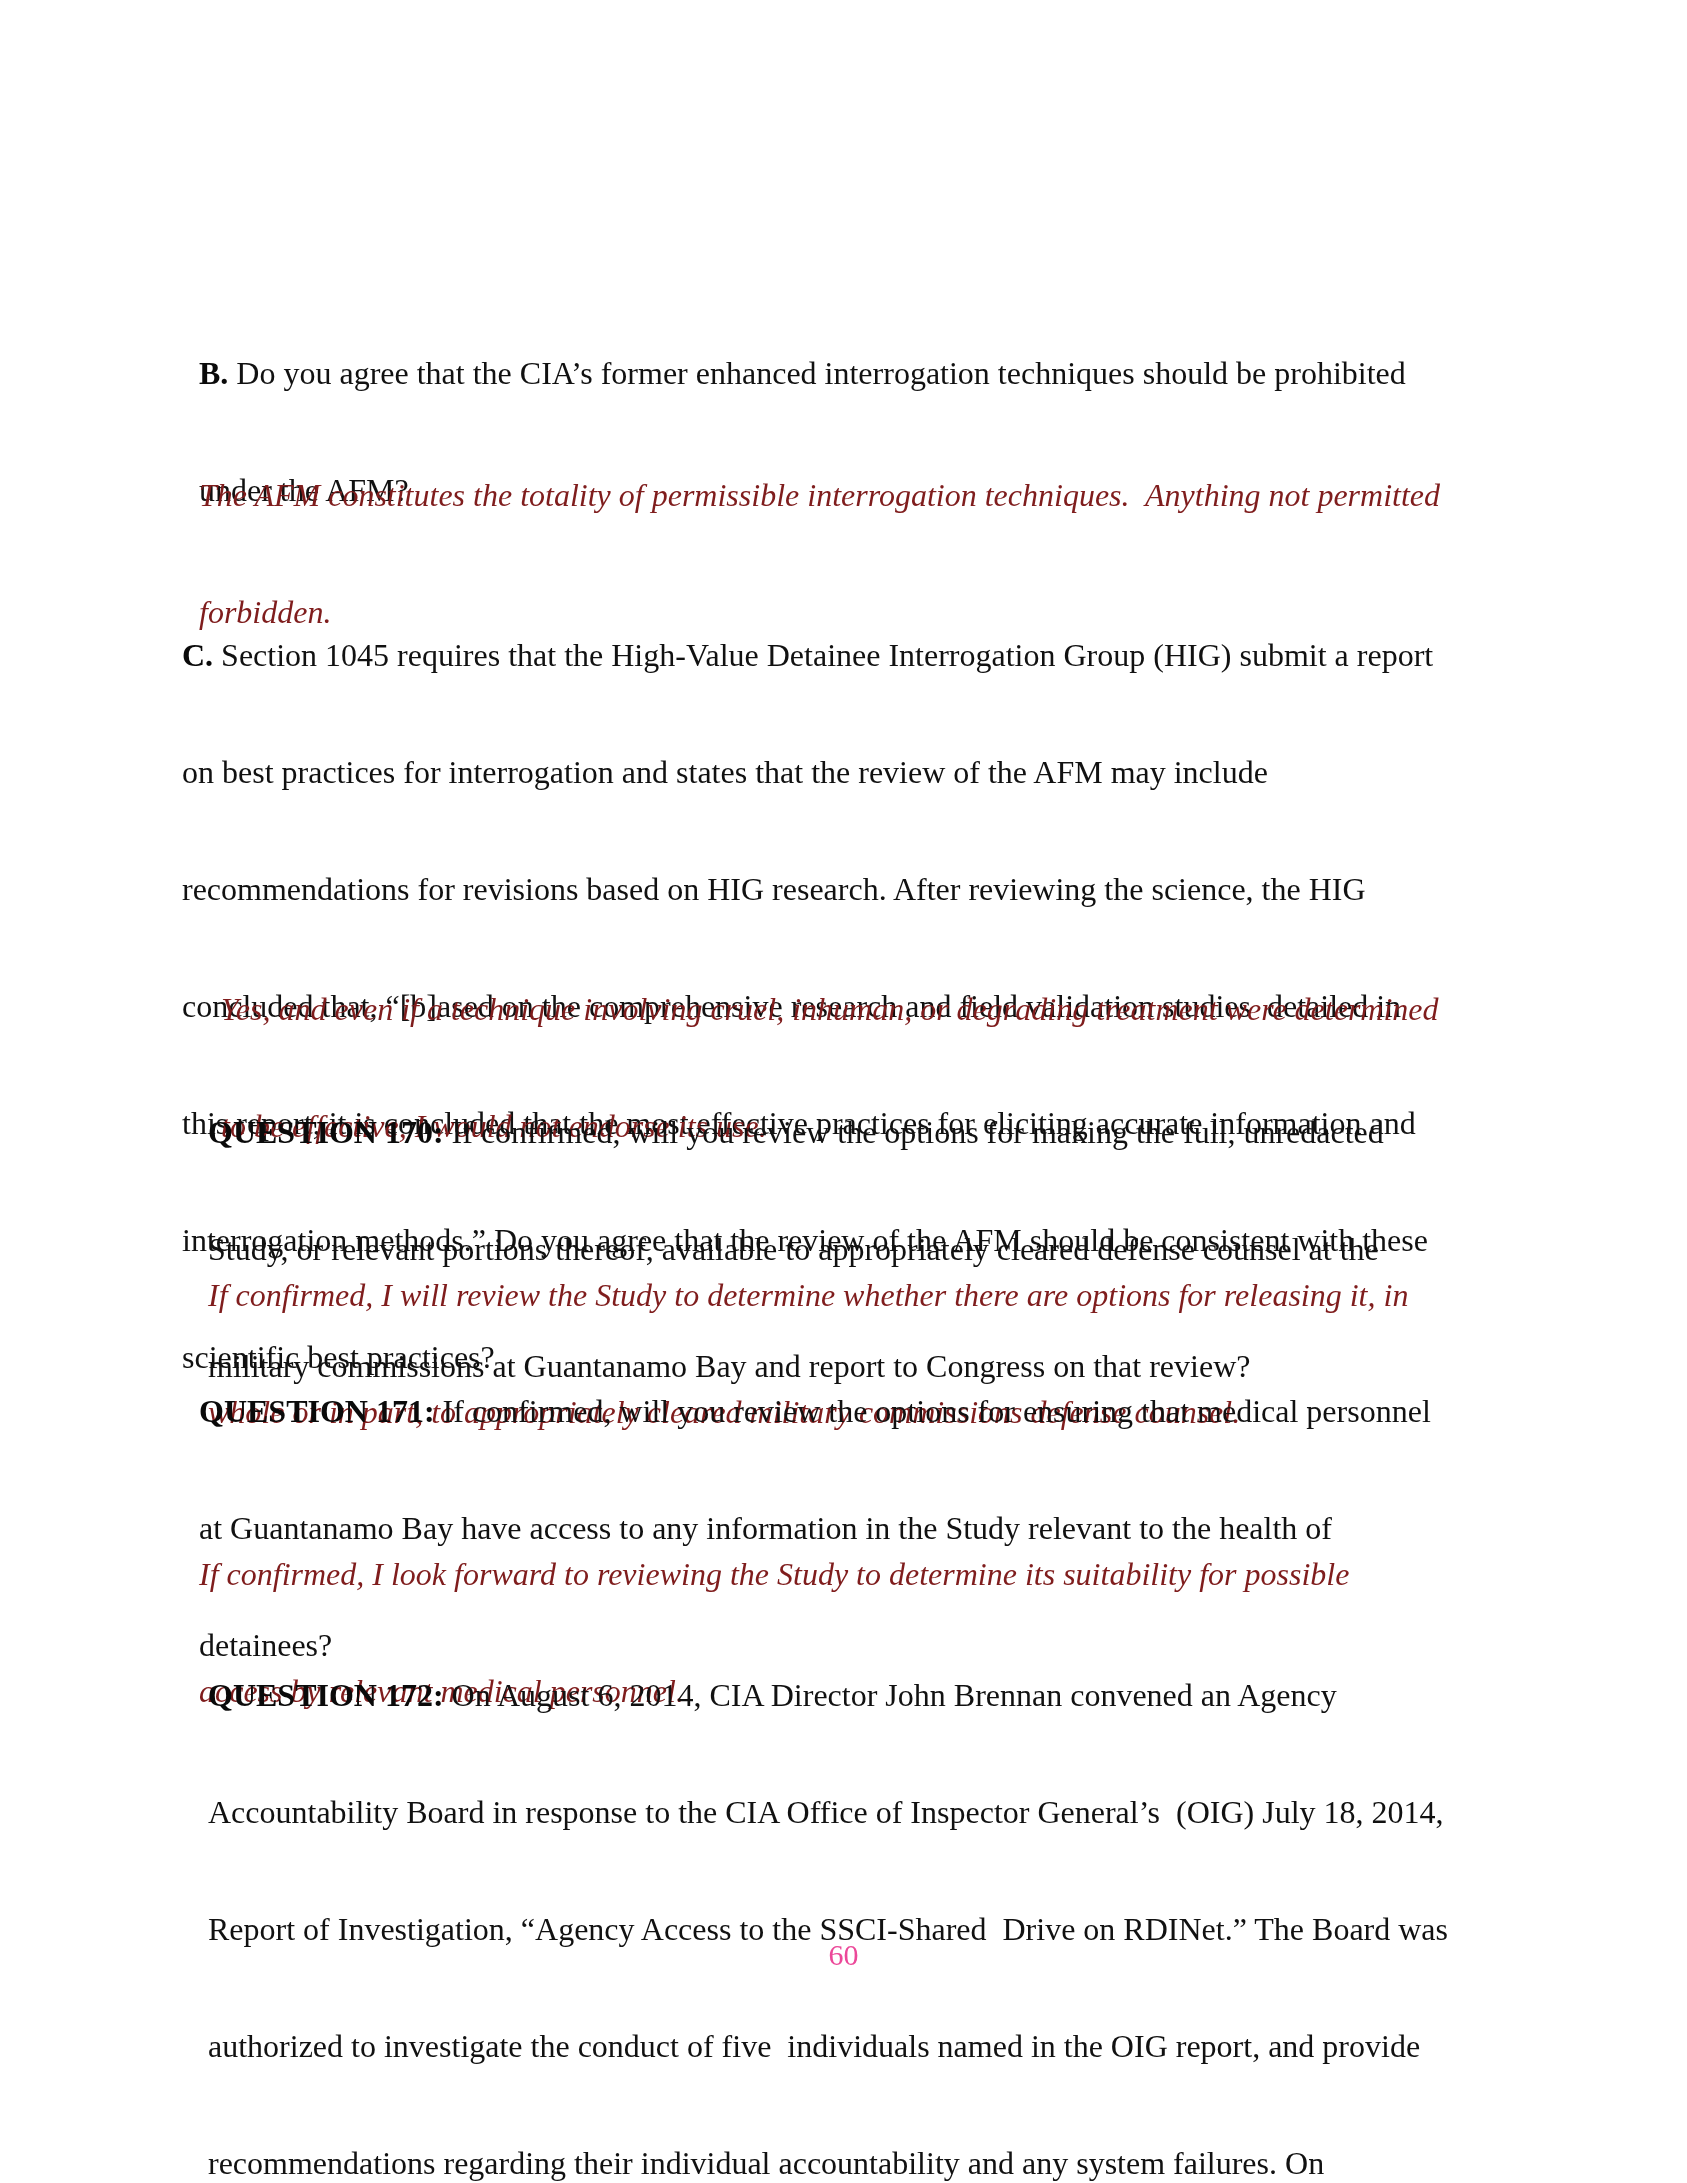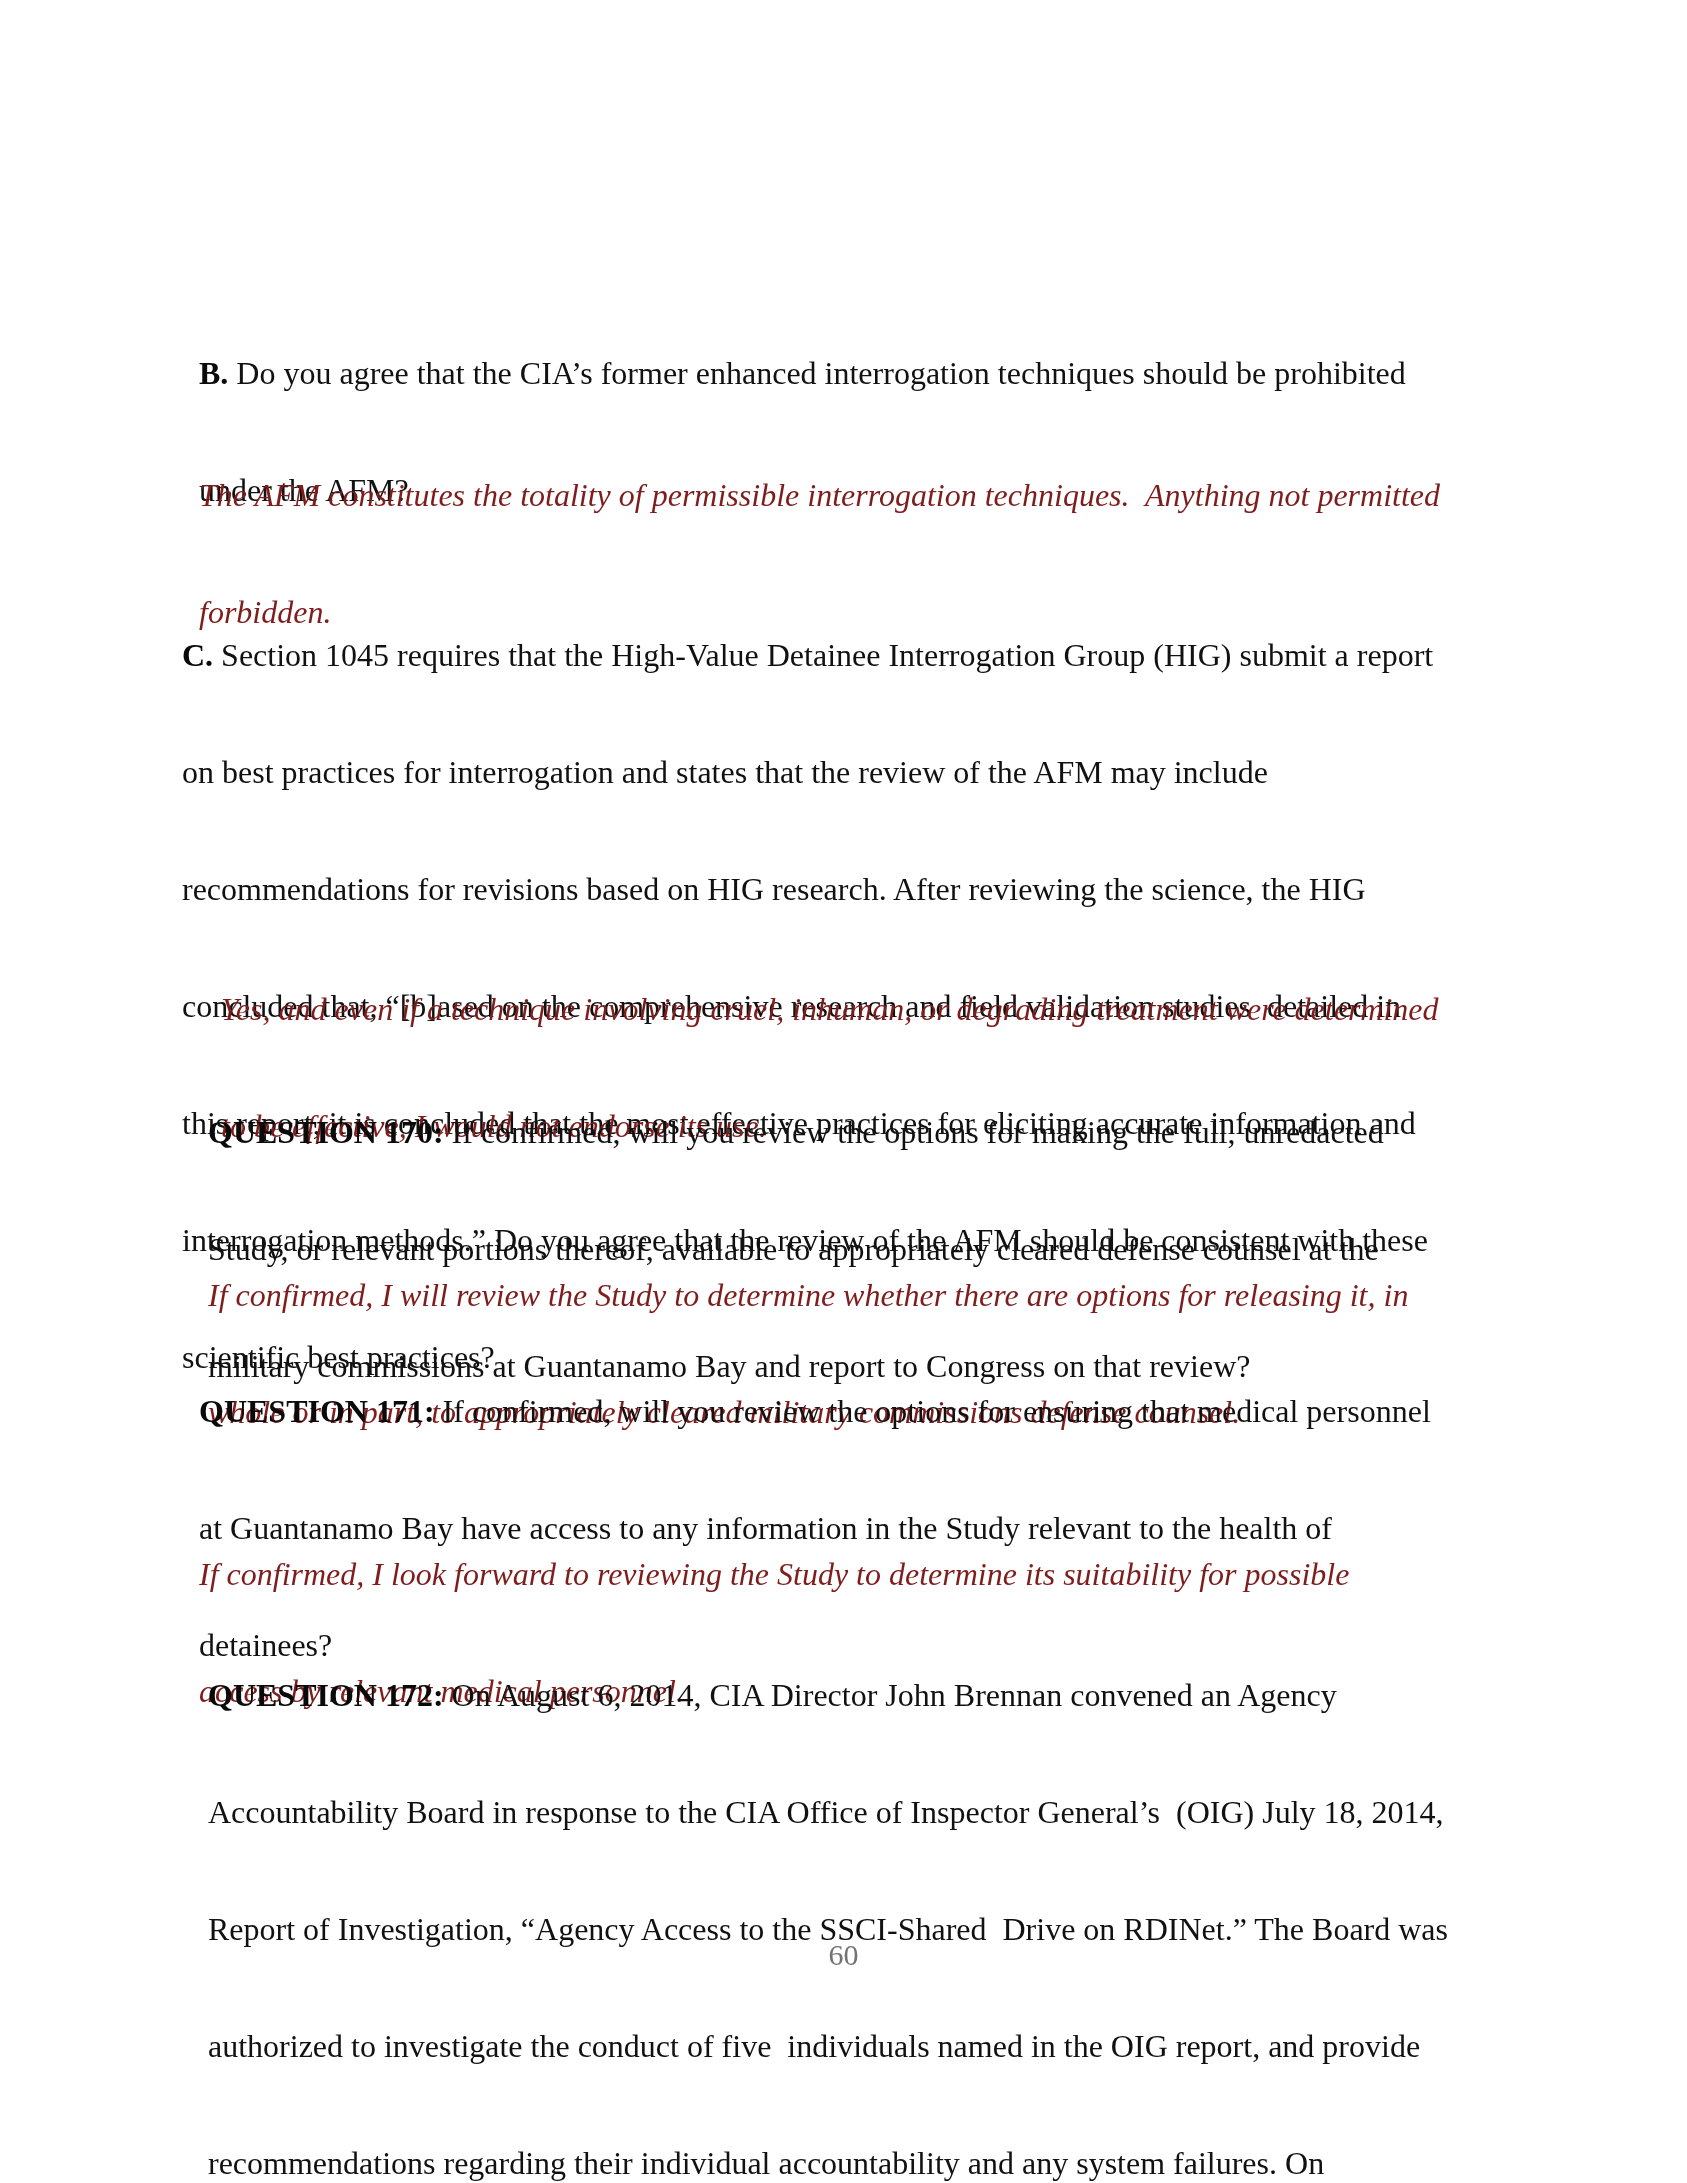--- a/index.html
+++ b/index.html
@@ -33,21 +33,21 @@
   .q { color: #111111; }
   .a { color: #7f1d1d; font-style: italic; }
   .lead { font-weight: bold; color: #0a0a0a; }
   .page-number {
     position: absolute;
     left: 0;
     width: 1687px;
     top: 1938px;
     text-align: center;
     font-size: 30px;
-    color: #737373;
+    color: #ec4899;
   }
 </style>
 </head>
 <body>
 
 <div class="page">
 
   <div class="block q" style="left:191px; top:268px;">
     <span class="line"><span class="lead">B.</span><span> Do you agree that the CIA’s former enhanced interrogation techniques should be prohibited</span></span>
     <span class="line">under the AFM?</span>

